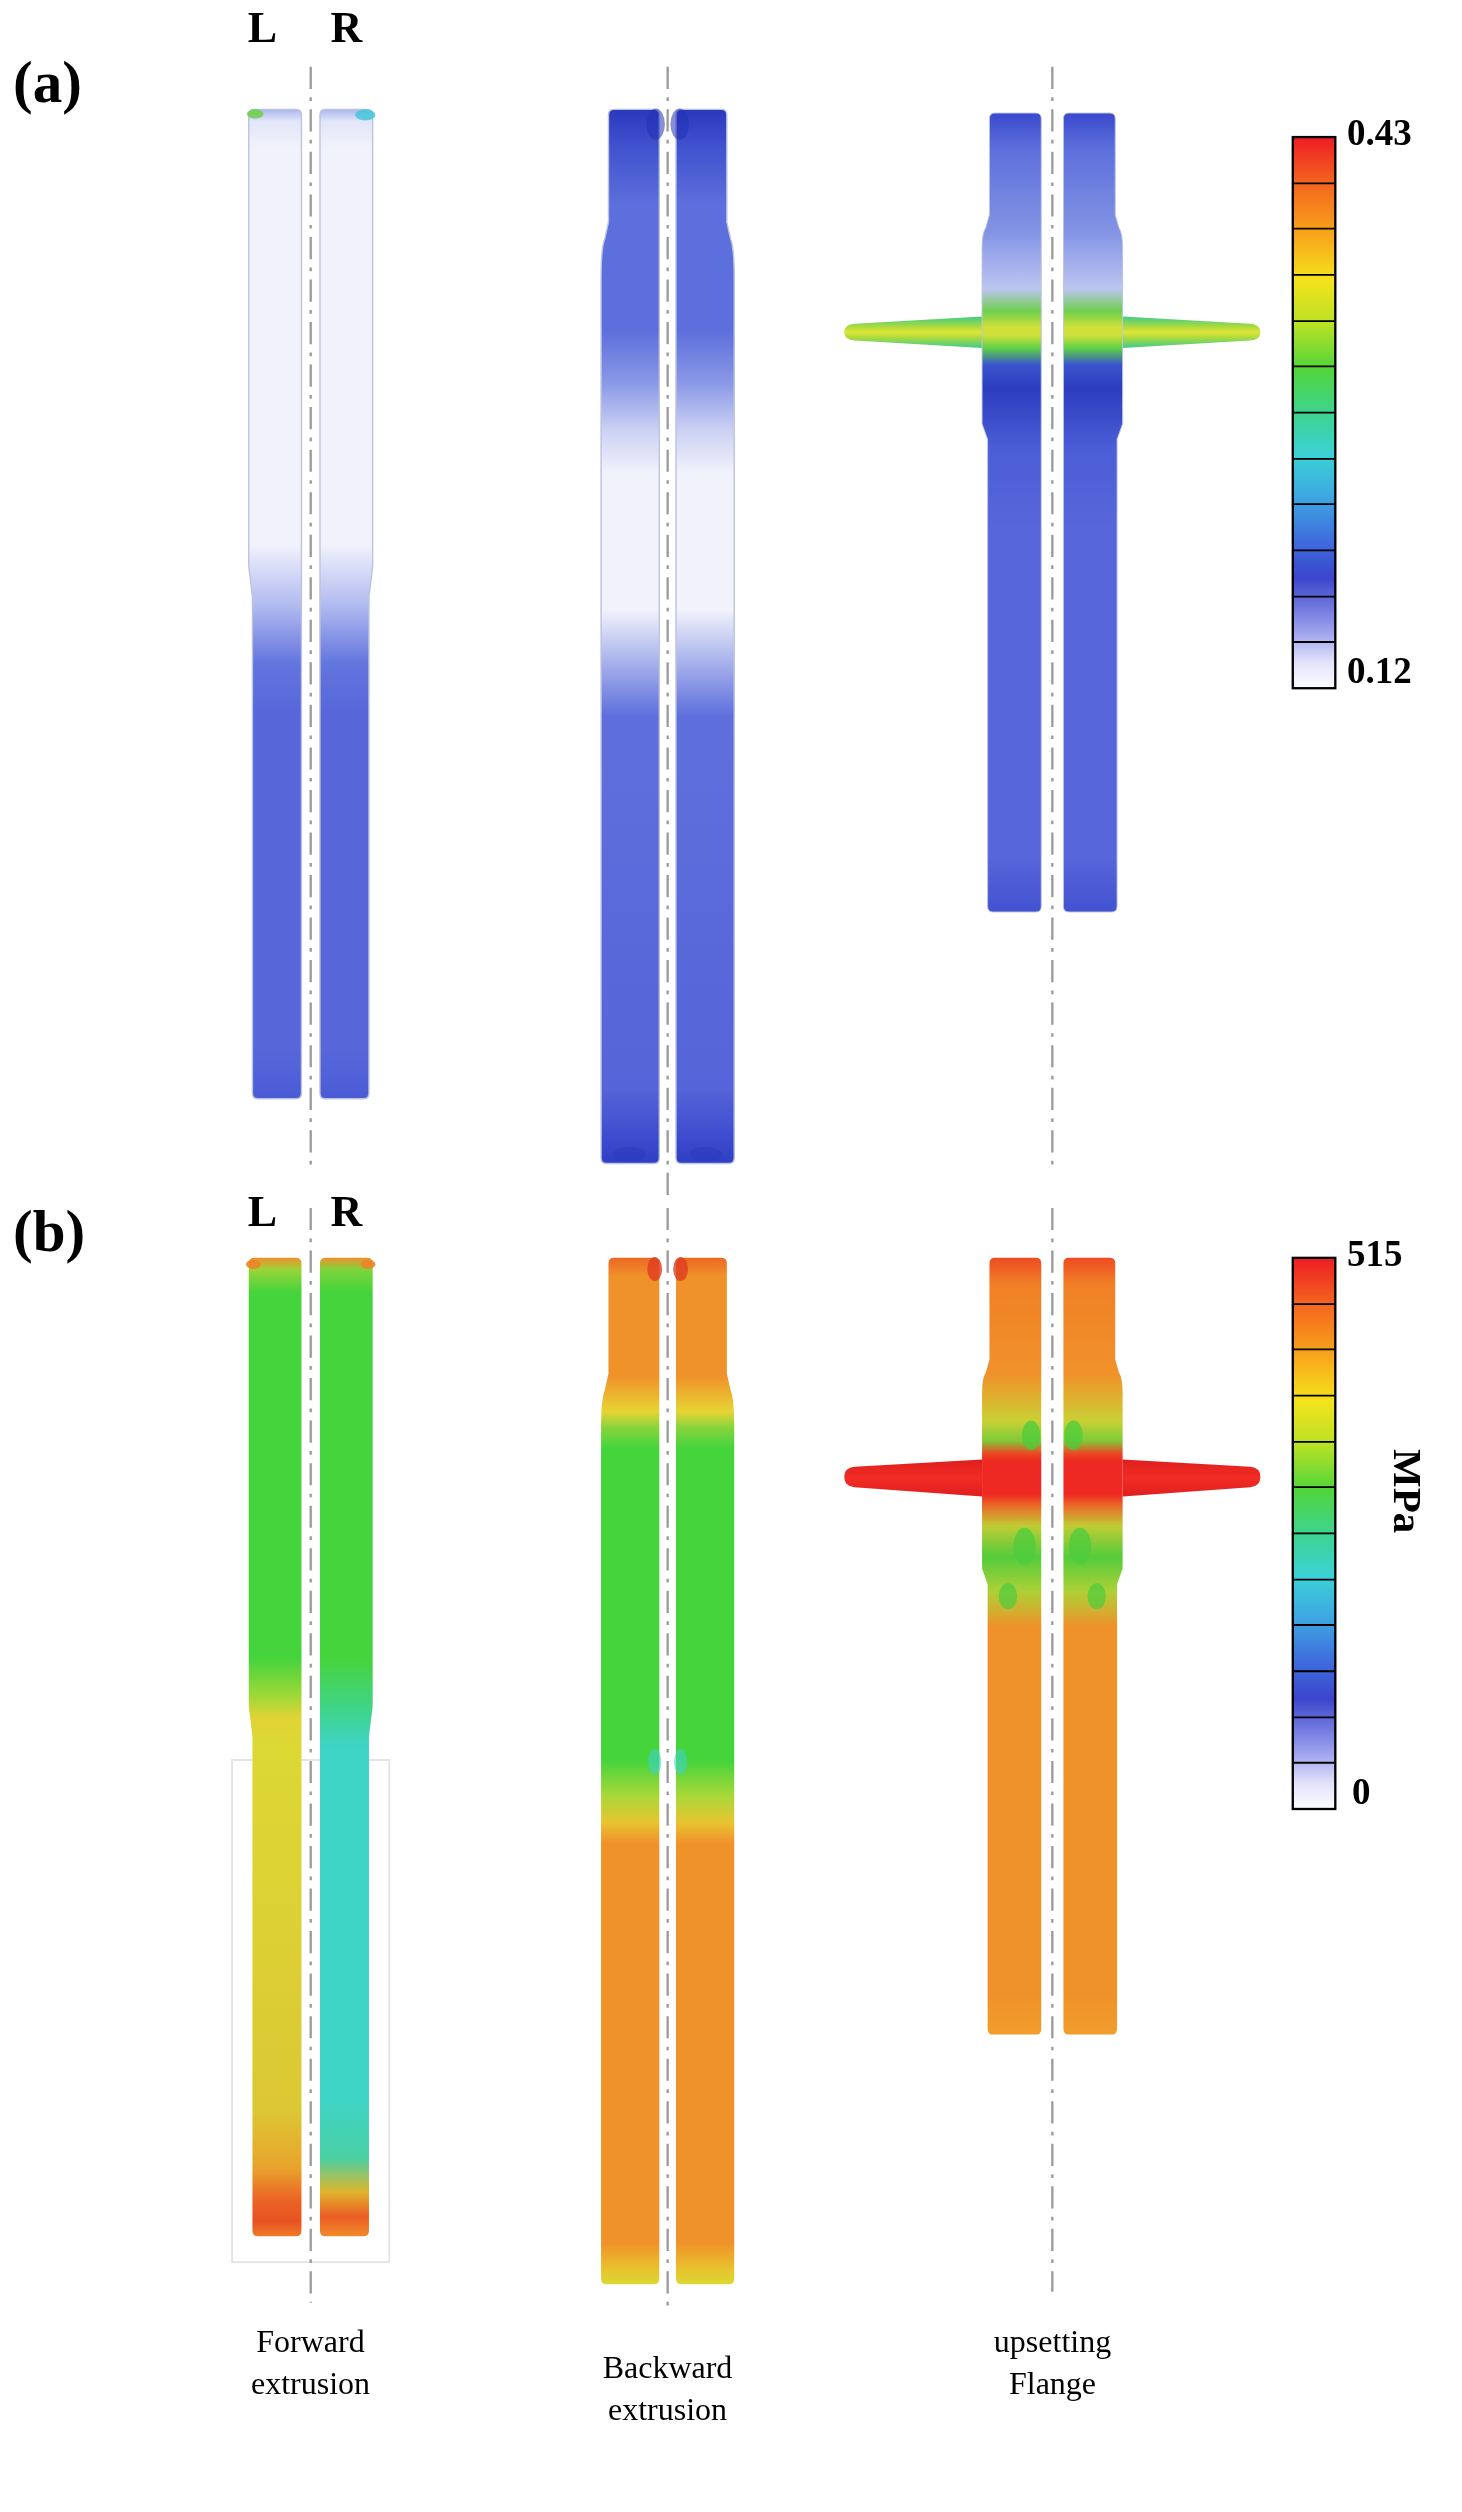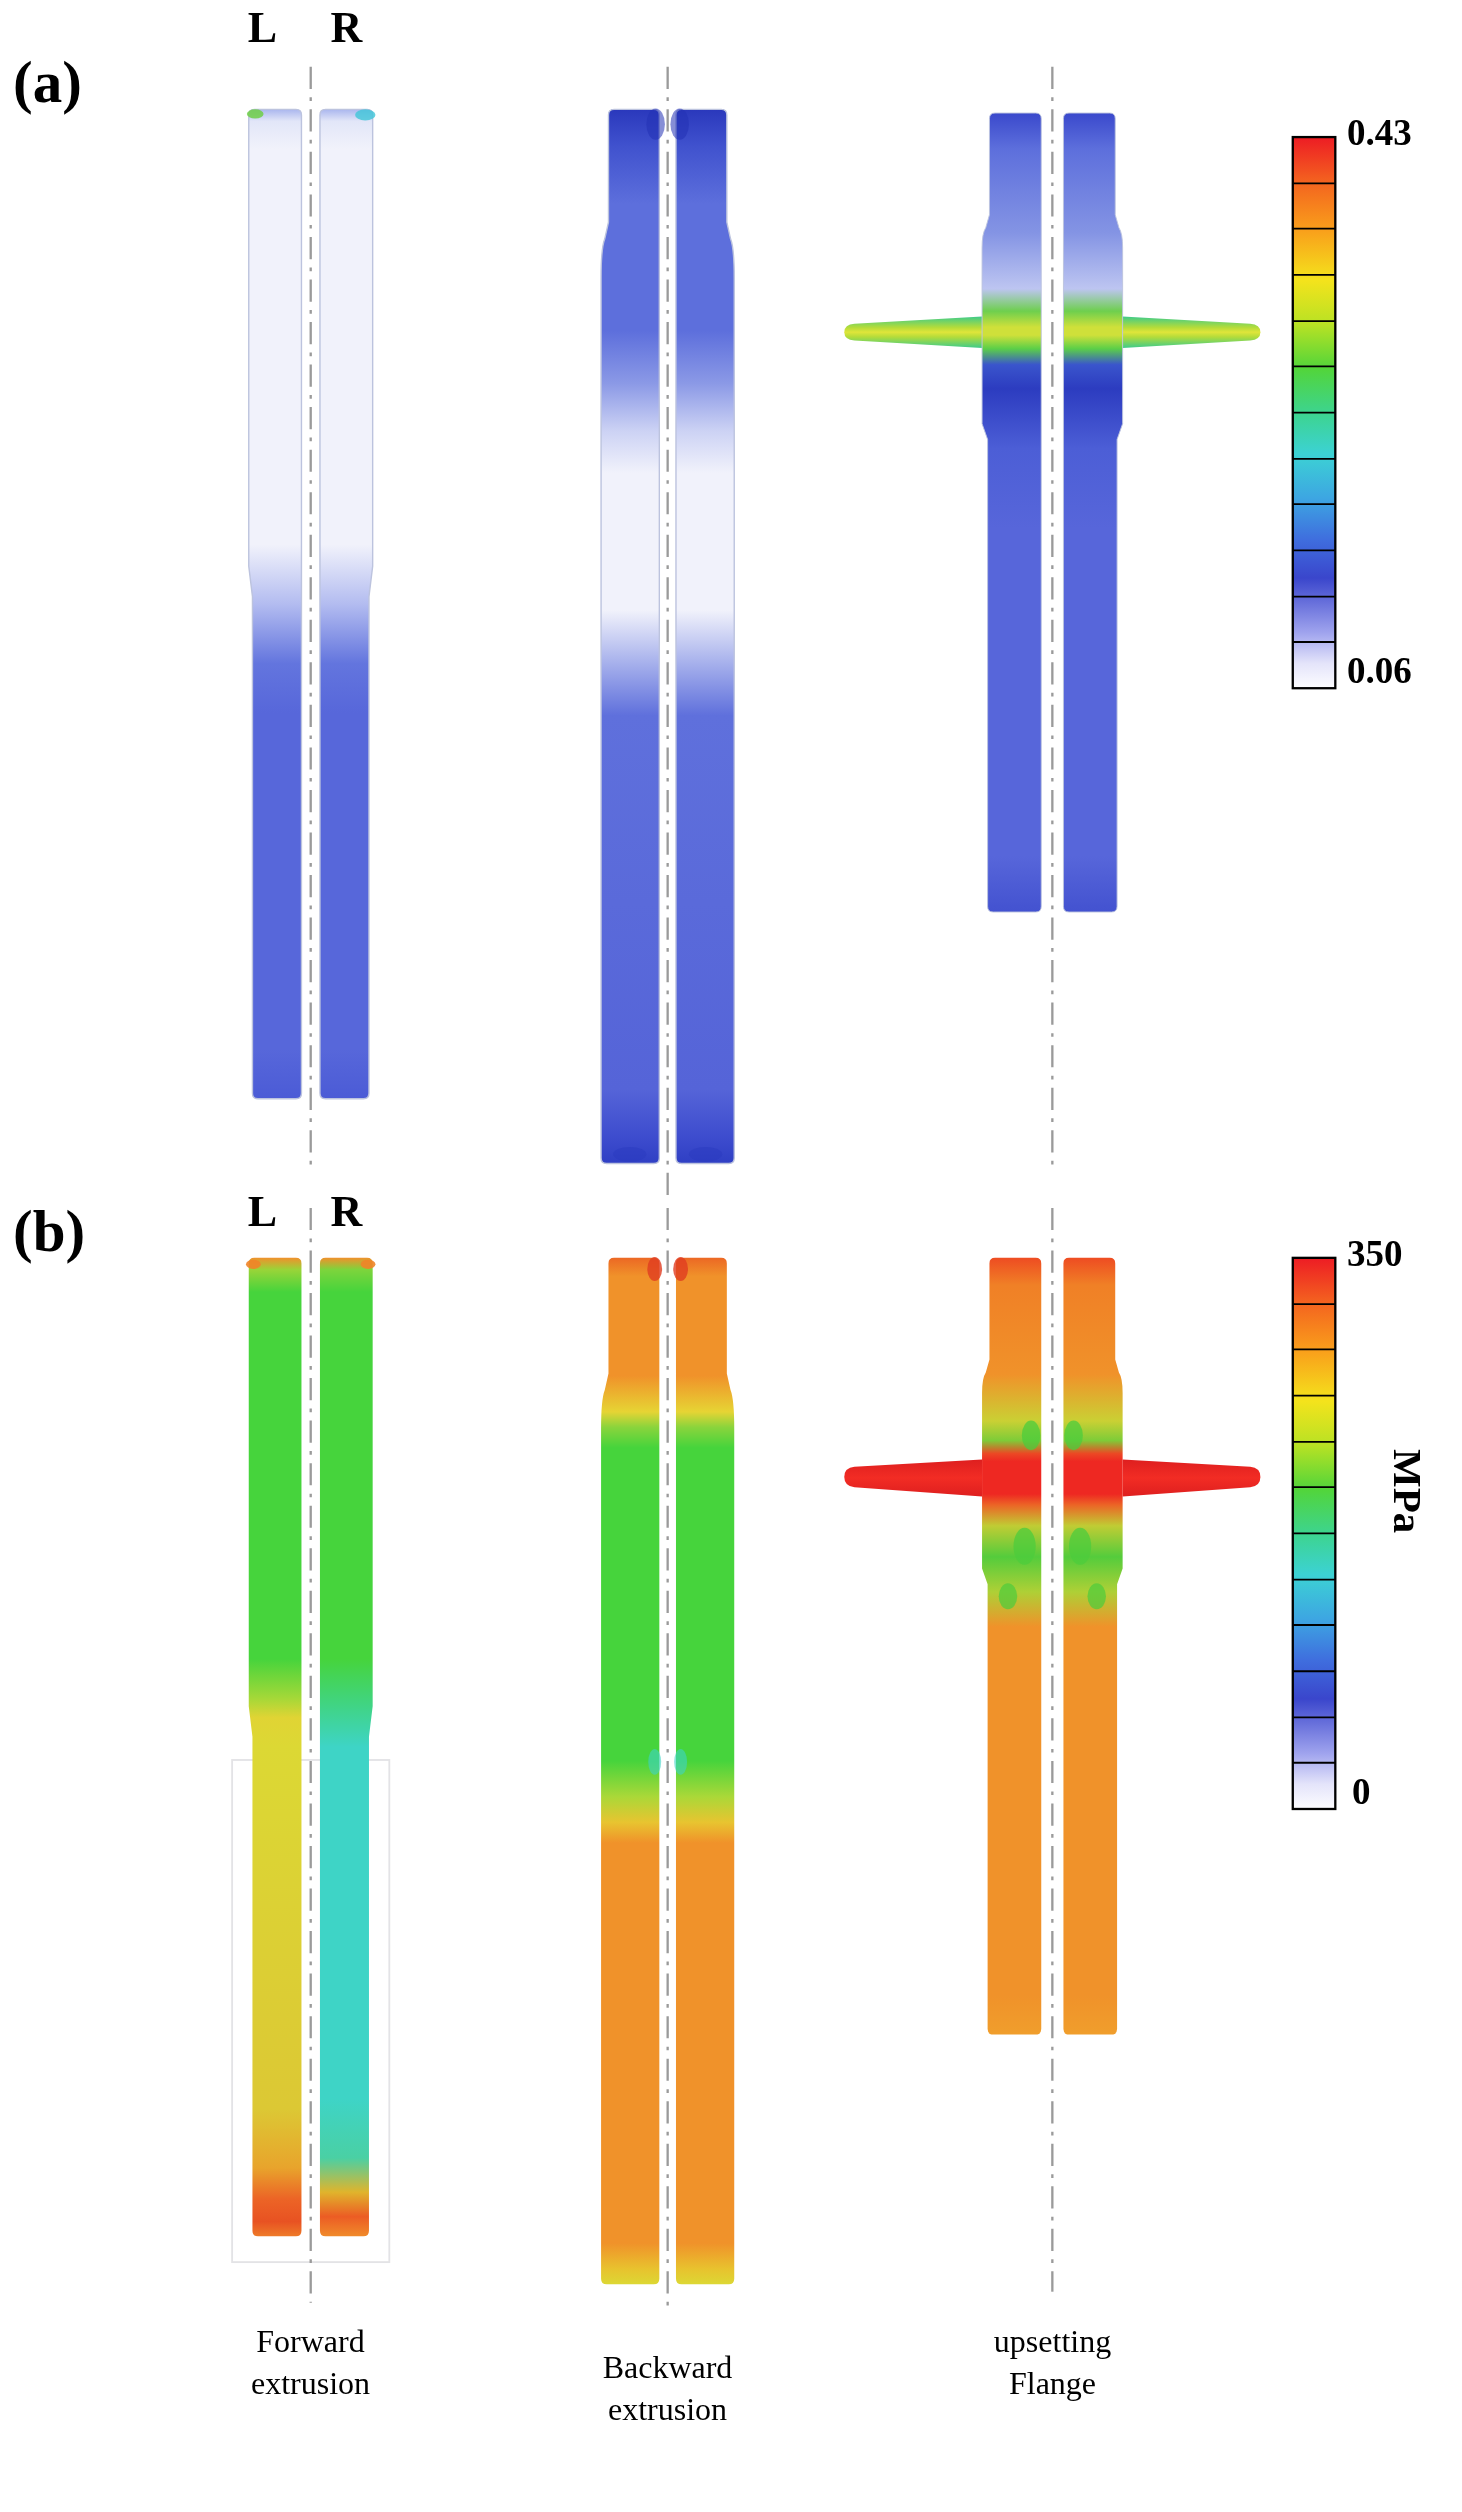--- a/index.html
+++ b/index.html
@@ -232,27 +232,27 @@
       <rect x="1398" y="1360" width="46" height="596" fill="url(#gJet)" stroke="#000" stroke-width="2.5"></rect>
       <path stroke="#000" stroke-width="2" fill="none" d="M1398 1410H1444M1398 1459H1444M1398 1509H1444M1398 1559H1444M1398 1608H1444M1398 1658H1444M1398 1708H1444M1398 1757H1444M1398 1807H1444M1398 1857H1444M1398 1906H1444"></path>
     </g>
   </svg>
 
   <div class="abs panel-label" style="left:13px;top:48px;">(a)</div>
   <div class="abs marker" style="left:236px;top:1.8px;">L</div>
   <div class="abs marker" style="left:320px;top:1.8px;">R</div>
 
   <div class="abs cb-num" style="left:1347px;top:111px;">0.43</div>
-  <div class="abs cb-num" style="left:1347px;top:649px;">0.06</div>
+  <div class="abs cb-num" style="left:1347px;top:649px;">0.12</div>
 
   <div class="abs panel-label" style="left:13px;top:1197px;">(b)</div>
   <div class="abs marker" style="left:236px;top:1186px;">L</div>
   <div class="abs marker" style="left:320px;top:1186px;">R</div>
 
-  <div class="abs cb-num" style="left:1347px;top:1232px;">350</div>
+  <div class="abs cb-num" style="left:1347px;top:1232px;">515</div>
   <div class="abs cb-num" style="left:1352px;top:1770px;">0</div>
   <div class="abs cb-unit" style="left:1384px;top:1449px;">MPa</div>
 
   <div class="abs caption" style="left:135px;top:2320px;">
     <span>Forward</span>
     <span>extrusion</span>
   </div>
   <div class="abs caption" style="left:492px;top:2320px;margin-top:26px;">
     <span>Backward</span>
     <span>extrusion</span>

